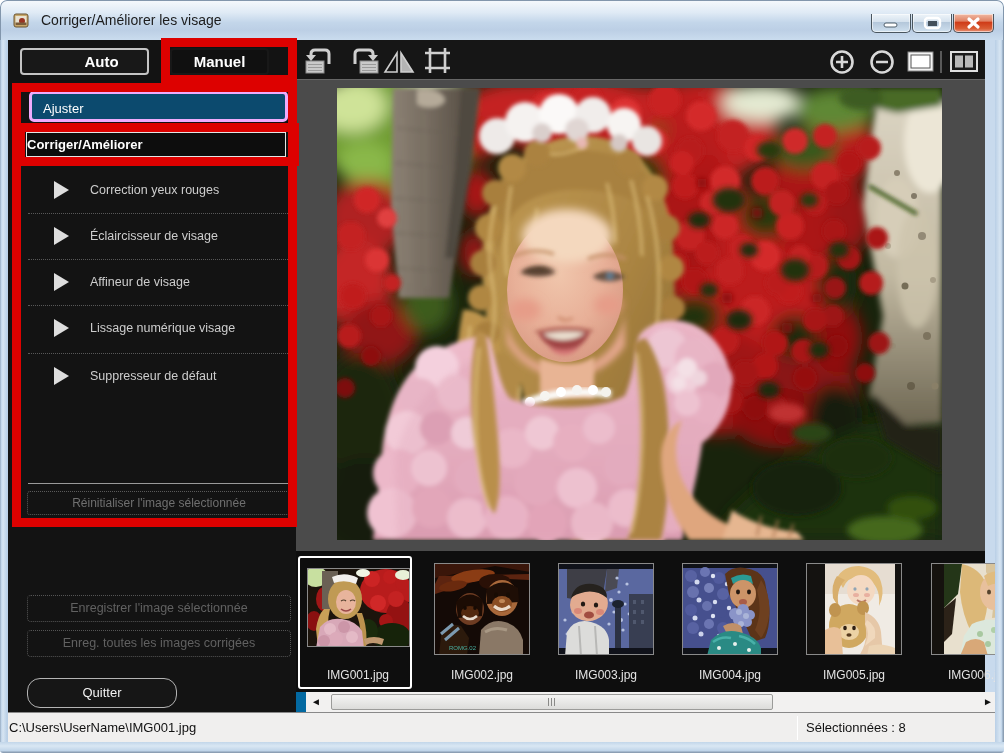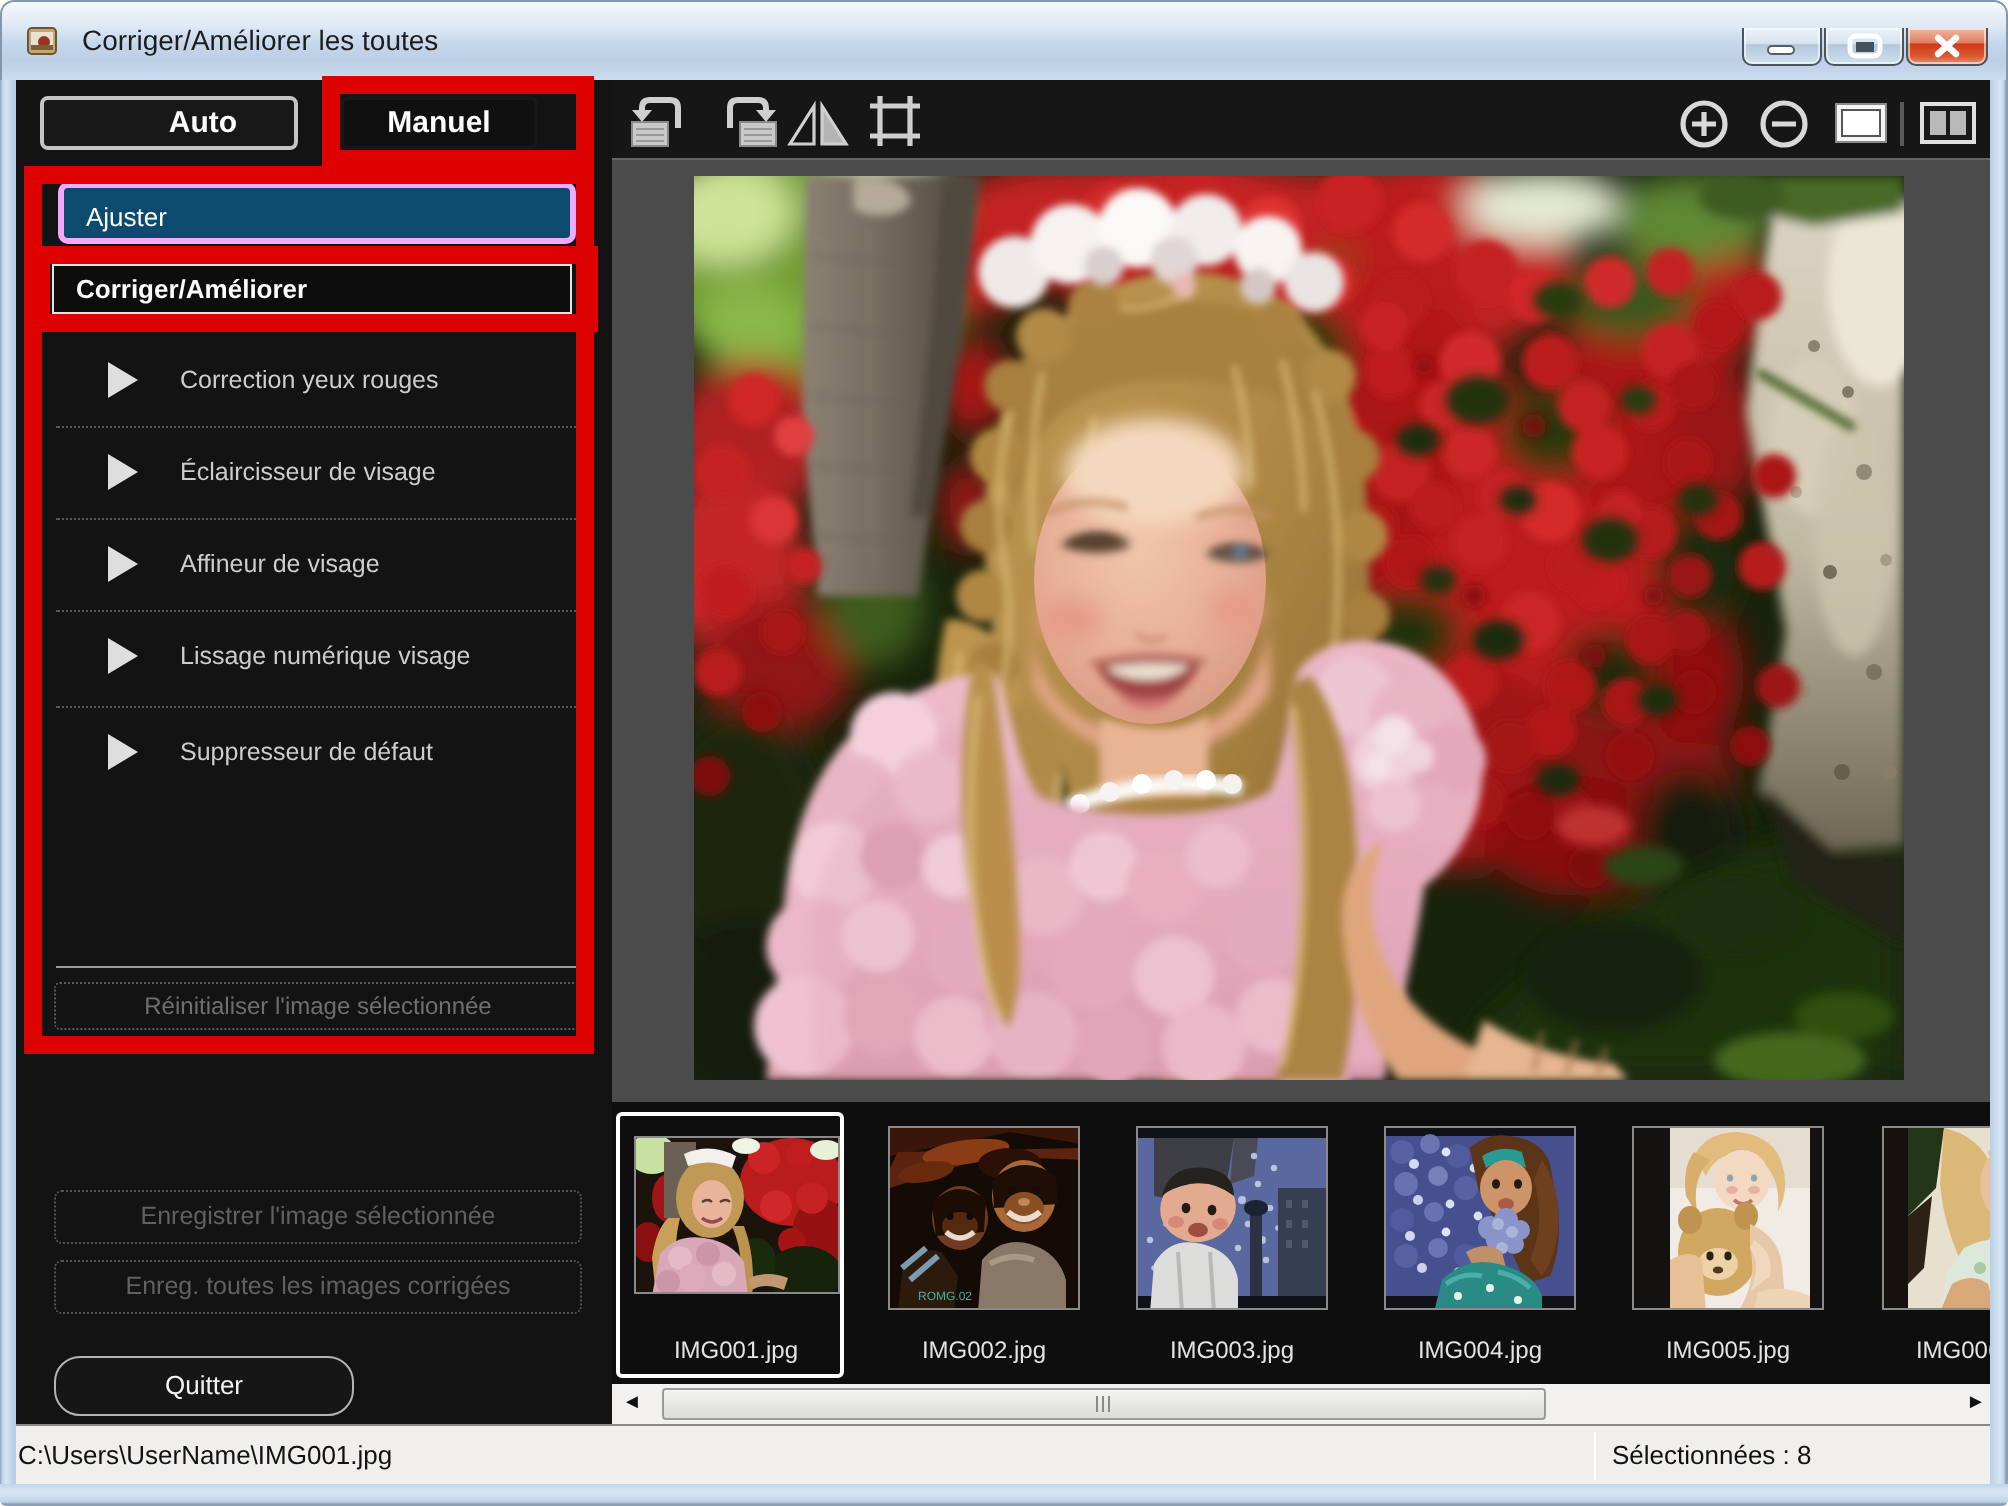--- a/index.html
+++ b/index.html
@@ -13,30 +13,30 @@
   #bleft{left:0;top:40px;width:8px;height:702px;background:linear-gradient(90deg,#8c9fb4 0,#bdd2e8 1px,#d7e5f2 3px,#b9cfe6 7px);}
   #bright{left:995px;top:40px;width:9px;height:702px;background:linear-gradient(90deg,#b9cfe6 0,#d7e5f2 5px,#bdd2e8 7px,#8c9fb4 8px);}
   #bbottom{left:0;top:742px;width:1004px;height:11px;background:linear-gradient(#c2d6e9,#d9e7f3 4px,#bed3e8 9px,#8c9fb4 10px);border-radius:0 0 3px 3px;}
   
   .capbtn{top:14px;height:19px;border:1px solid #49555e;border-top:none;border-radius:0 0 5px 5px;box-shadow:inset 0 0 0 1px rgba(255,255,255,.55);}
   #btnmin{left:871px;width:40px;background:linear-gradient(#eef4f9,#d4e1ed 45%,#b4c7da 46%,#cfe0ef);}
   #btnmax{left:912px;width:40px;background:linear-gradient(#eef4f9,#d4e1ed 45%,#b4c7da 46%,#cfe0ef);}
   #btnclose{left:953px;width:41px;background:linear-gradient(#f0b9a3,#e08163 40%,#cf3a17 45%,#d95c33 80%,#e8937a);}
   
   #leftpanel{left:8px;top:40px;width:298px;height:672px;background:#131313;}
-  #rightpanel{left:306px;top:40px;width:574px;height:672px;background:#0369a1;}
+  #rightpanel{left:296px;top:40px;width:574px;height:672px;background:#0369a1;}
   #toolbar{left:0;top:0;width:689px;height:39px;background:#161616;}
   #surround{left:0;top:39px;width:689px;height:512px;background:#4b4b4b;border-top:1px solid #666;}
   #thumbstrip{left:0;top:511px;width:689px;height:141px;background:#0e0e0e;}
   
   .tab{top:8px;height:27px;background:#181818;border:2px solid #c4c4c4;border-radius:4px;color:#fff;font-size:15px;font-weight:bold;text-align:center;line-height:24px;}
   #tabauto{left:12px;width:129px;padding-left:34px;}
   #tabman{left:162px;width:99px;border-color:#181818;background:#101010;}
   #btn-ajuster{left:21px;top:51px;width:259px;height:31px;background:#0c4a6e;border:3px solid #f0abfc;border-radius:5px;color:#fff;font-size:13px;line-height:29px;padding-left:11px;}
-  #btn-corriger{left:18px;top:92px;width:260px;height:25px;background:#0d0d0d;border:1px solid #e4e4e4;color:#fff;font-size:13px;font-weight:bold;line-height:23px;padding-left:11px;}
+  #btn-corriger{left:18px;top:92px;width:260px;height:25px;background:#0d0d0d;border:1px solid #e4e4e4;color:#fff;font-size:13px;font-weight:bold;line-height:23px;}
   .row{left:20px;width:262px;height:46px;}
   .row .tri{position:absolute;left:26px;top:14px;width:0;height:0;border-left:15px solid #dedede;border-top:9px solid transparent;border-bottom:9px solid transparent;}
   .row .lbl{position:absolute;left:62px;right:0;top:0;height:46px;line-height:46px;color:#cdcdcd;font-size:12.5px;}
   .sep{left:20px;width:262px;height:0;border-top:1px dotted #585858;}
   #resetline{left:20px;top:443px;width:262px;height:0;border-top:1px solid #9a9a9a;}
   #btn-reset{left:19px;top:451px;width:264px;height:24px;border:1px dotted #5a5a5a;border-radius:3px;color:#6f6f6f;font-size:12px;text-align:center;line-height:22px;}
   #btn-save1{left:19px;top:555px;width:264px;height:27px;border:1px dotted #555;border-radius:4px;color:#616161;font-size:12.5px;text-align:center;line-height:25px;}
   #btn-save2{left:19px;top:590px;width:264px;height:27px;border:1px dotted #555;border-radius:4px;color:#616161;font-size:12.5px;text-align:center;line-height:25px;}
   #btn-quit{left:19px;top:638px;width:150px;height:30px;background:#161616;border:1px solid #b4b4b4;border-radius:13px;color:#f2f2f2;font-size:13px;text-align:center;line-height:28px;}
   
@@ -62,21 +62,21 @@
 <div id="win">
   <div id="titlebar" class="abs"></div>
   <div id="icon" class="abs" style="left:13px;top:13px;width:17px;height:16px;">
     <svg width="17" height="16" viewBox="0 0 17 16">
       <rect x="1" y="1" width="14" height="13" rx="2" fill="#c8a86a" stroke="#6a5432" stroke-width="1"></rect>
       <rect x="2.5" y="3" width="11" height="9" fill="#e8e2d2"></rect>
       <circle cx="9" cy="8" r="3" fill="#993322"></circle>
       <rect x="2.5" y="9.5" width="11" height="2.5" fill="#7a5c3a"></rect>
     </svg>
   </div>
-  <div id="title" class="abs">Corriger/Améliorer les toutes</div>
+  <div id="title" class="abs">Corriger/Améliorer les visage</div>
   <div id="btnmin" class="abs capbtn"><svg width="38" height="18">
         <rect x="12" y="9" width="13" height="4" rx="2" fill="#fff" stroke="#51606d" stroke-width="1"></rect>
       </svg></div>
   <div id="btnmax" class="abs capbtn"><svg width="38" height="18">
         <rect x="12" y="4" width="15" height="10" rx="3" fill="none" stroke="#fff" stroke-width="2.4"></rect>
         <rect x="15" y="7" width="9" height="5" fill="#44505b"></rect>
       </svg></div>
   <div id="btnclose" class="abs capbtn"><svg width="39" height="18">
         <g stroke="#fff" stroke-width="3.2" stroke-linecap="round">
           <path d="M15 5 L24 13"></path>

